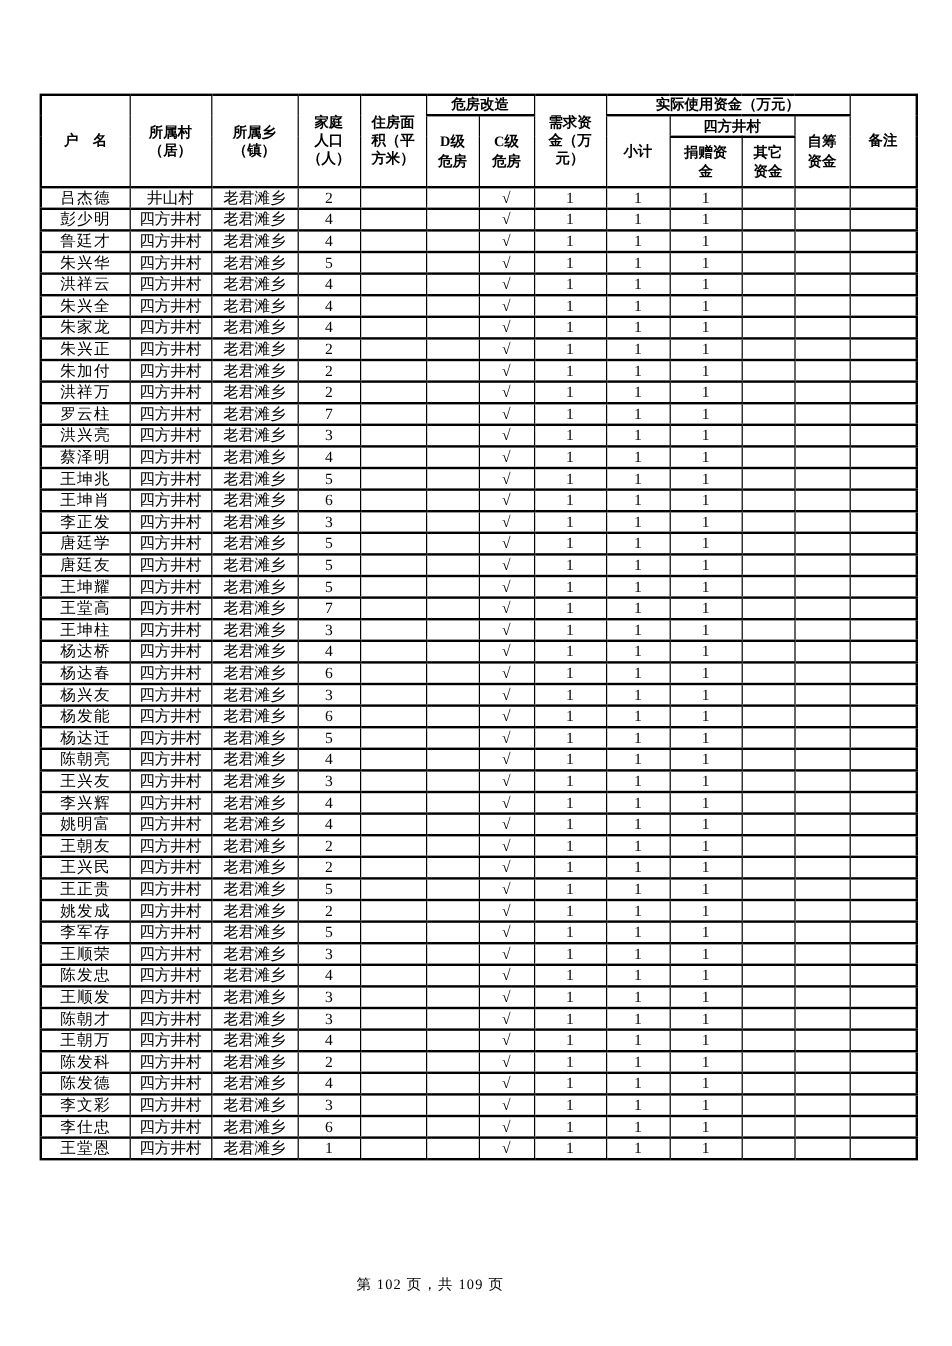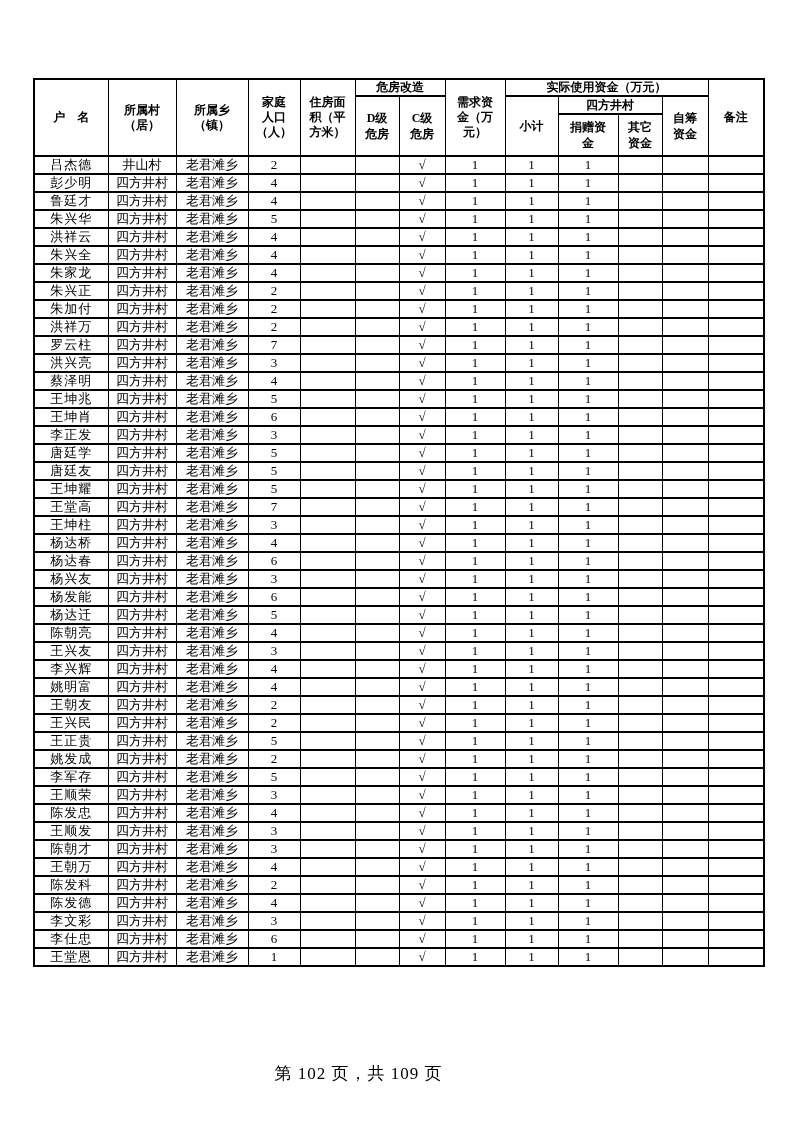--- a/index.html
+++ b/index.html
@@ -44,21 +44,21 @@
   tr.hA th { line-height: 15px; }
   tr.hB { height: 18px; }
   tr.hC { height: 42px; }
   tbody.rows tr { height: 16px; }
   td.c-name { letter-spacing: 1px; }
 
   .page-footer {
     position: absolute;
     left: 0; top: 1062px; width: 717px;
     text-align: center;
-    font-size: 17px;
+    font-size: 12px;
     letter-spacing: 1px;
     color: #000;
   }
 </style>
 </head>
 <body>
 
 <div class="sheet">
 
   <table class="roster">

